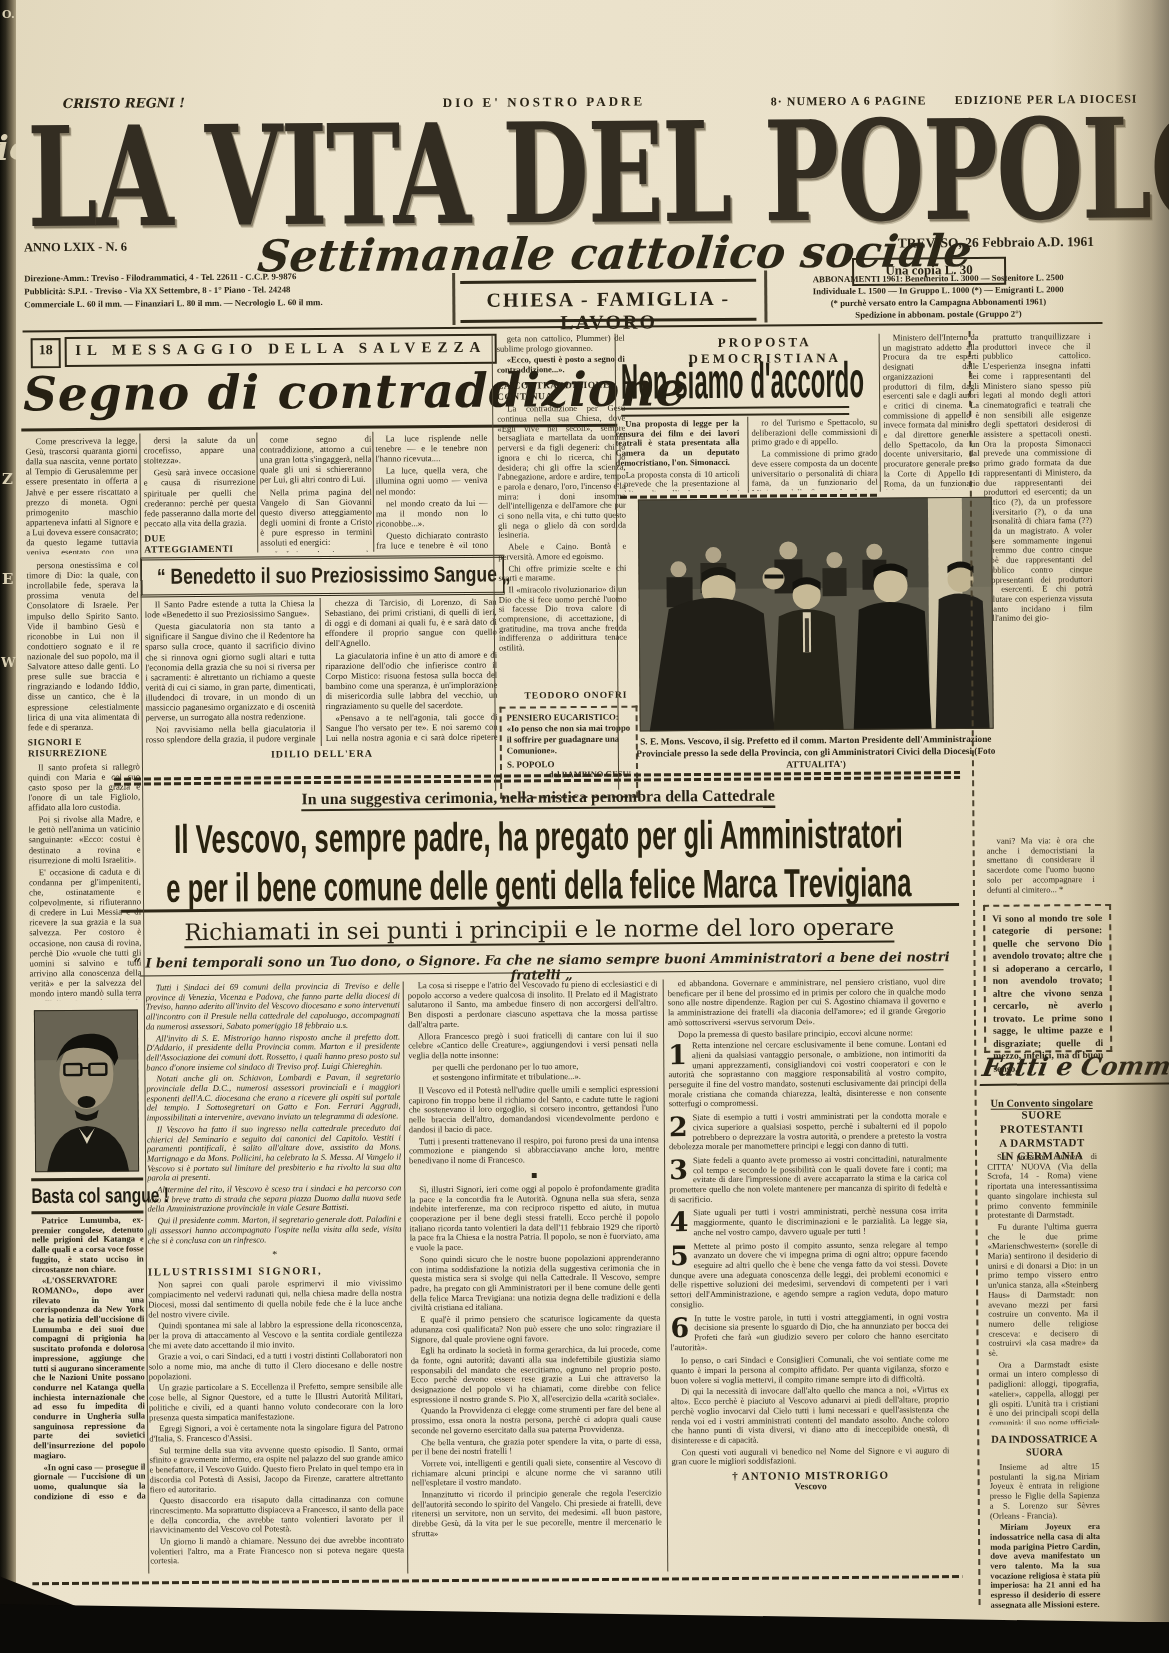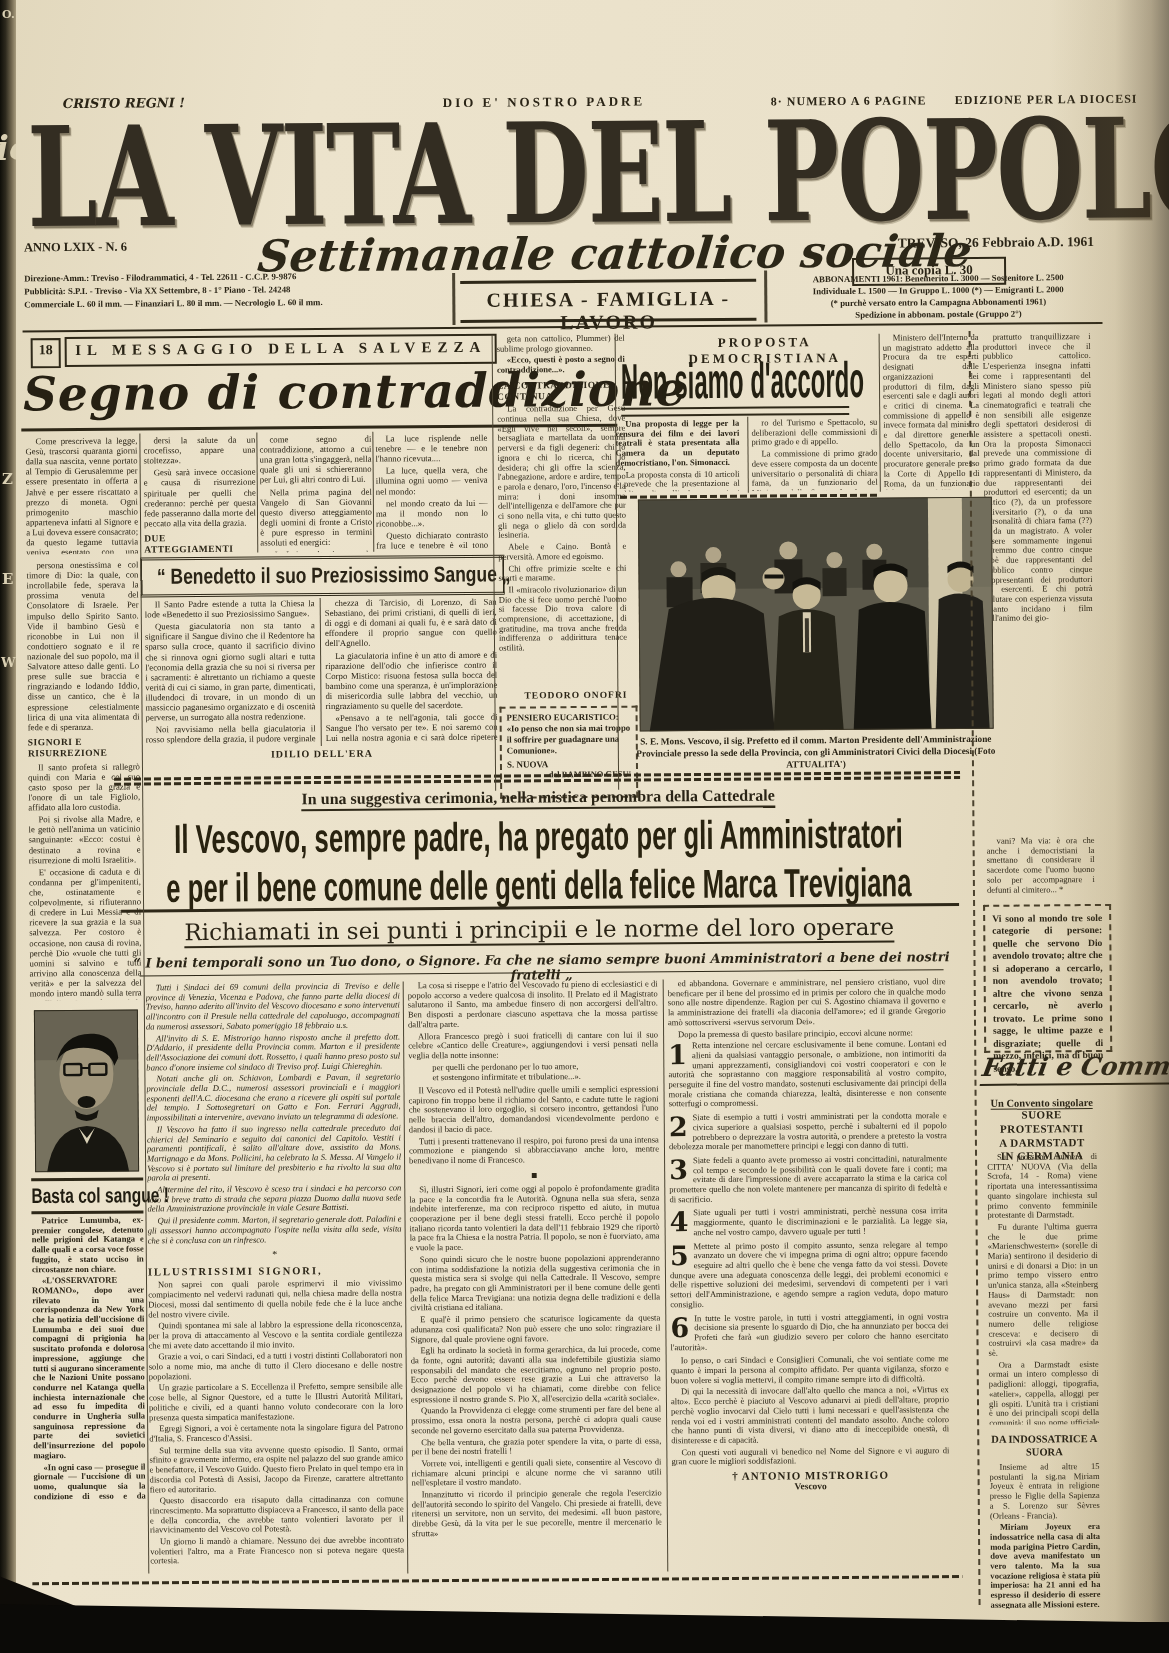--- a/index.html
+++ b/index.html
@@ -136,21 +136,21 @@
       <p class="bp" style="font-weight:bold;">«Ecco, questi è posto a segno di contraddizione...».</p>
       <div class="inhead">LA CONTRADDIZIONE CONTINUA</div>
       <p class="bp">La contraddizione per Gesù continua nella sua Chiesa, dove «Egli vive nei secoli», sempre bersagliata e martellata da uomini perversi e da figli degeneri: chi lo ignora e chi lo ricerca, chi lo desidera; chi gli offre la scienza, l'abnegazione, ardore e ardire, tempo e parola e denaro, l'oro, l'incenso e la mirra: i doni insomma dell'intelligenza e dell'amore che pur ci sono nella vita, e chi tutto questo gli nega o glielo dà con sordida lesineria.</p>
       <p class="bp">Abele e Caino. Bontà e perversità. Amore ed egoismo.</p>
       <p class="bp">Chi offre primizie scelte e chi scarti e marame.</p>
       <p class="bp">Il «miracolo rivoluzionario» di un Dio che si fece uomo perchè l'uomo si facesse Dio trova calore di comprensione, di accettazione, di gratitudine, ma trova anche fredda indifferenza o addirittura tenace ostilità.</p>
     </div>
     <div class="abs" style="left:482px;top:690px;width:128px;text-align:right;font:bold 9.5px 'Liberation Serif',serif;letter-spacing:1px;">TEODORO ONOFRI</div>
     <div class="abs" style="left:482px;top:706px;width:124px;height:80px;border:2px dashed #4b422e;padding:4px 5px;">
       <div style="font:bold 8.8px/1.25 'Liberation Serif',serif;">PENSIERO EUCARISTICO: «Io penso che non sia mai troppo il soffrire per guadagnare una Comunione».</div>
-      <div style="font:bold 9px 'Liberation Serif',serif;margin-top:3px;">S. NUOVA</div>
+      <div style="font:bold 9px 'Liberation Serif',serif;margin-top:3px;">S. POPOLO</div>
       <div style="font:bold 8.5px 'Liberation Serif',serif;text-align:right;">del BAMBINO GESU'</div>
     </div>
 
     <div class="abs" style="left:124px;top:554px;width:360px;height:34px;border-top:3px double #2e2818;border-bottom:3px double #2e2818;border-left:2px solid #2e2818;border-right:2px solid #2e2818;">
       <div class="ctr" style="font:bold 19px 'Liberation Sans',sans-serif;transform:scale(.92,1.15);transform-origin:center top;margin-top:4px;white-space:nowrap;">“ Benedetto il suo Preziosissimo Sangue „</div>
     </div>
     <div class="col f88" style="left:128px;top:596px;width:170px;height:146px;">
       <p class="bp">Il Santo Padre estende a tutta la Chiesa la lode «Benedetto il suo Preziosissimo Sangue».</p>
       <p class="bp">Questa giaculatoria non sta tanto a significare il Sangue divino che il Redentore ha sparso sulla croce, quanto il sacrificio divino che si rinnova ogni giorno sugli altari e tutta l'economia della grazia che su noi si riversa per i sacramenti: è altrettanto un richiamo a queste verità di cui ci siamo, in gran parte, dimenticati, illudendoci di trovare, in un mondo di un massiccio paganesimo organizzato e di oscenità perverse, un surrogato alla nostra redenzione.</p>
       <p class="bp">Noi ravvisiamo nella bella giaculatoria il rosso splendore della grazia, il pudore verginale di Agnese, di Agata, di Lucia, della piccola Maria Goretti, la fran-</p>

